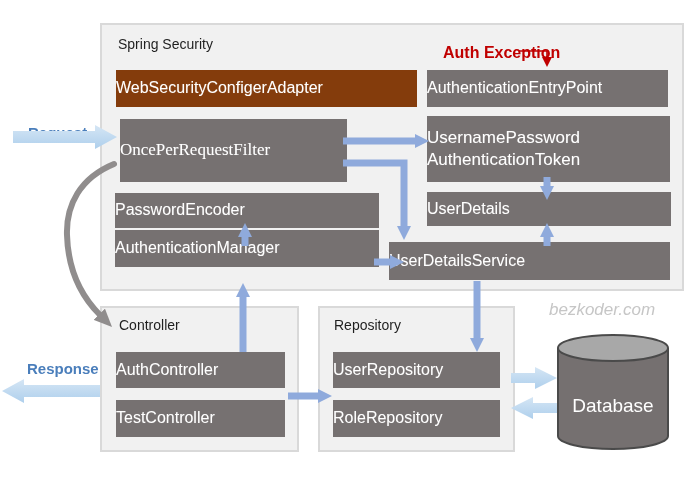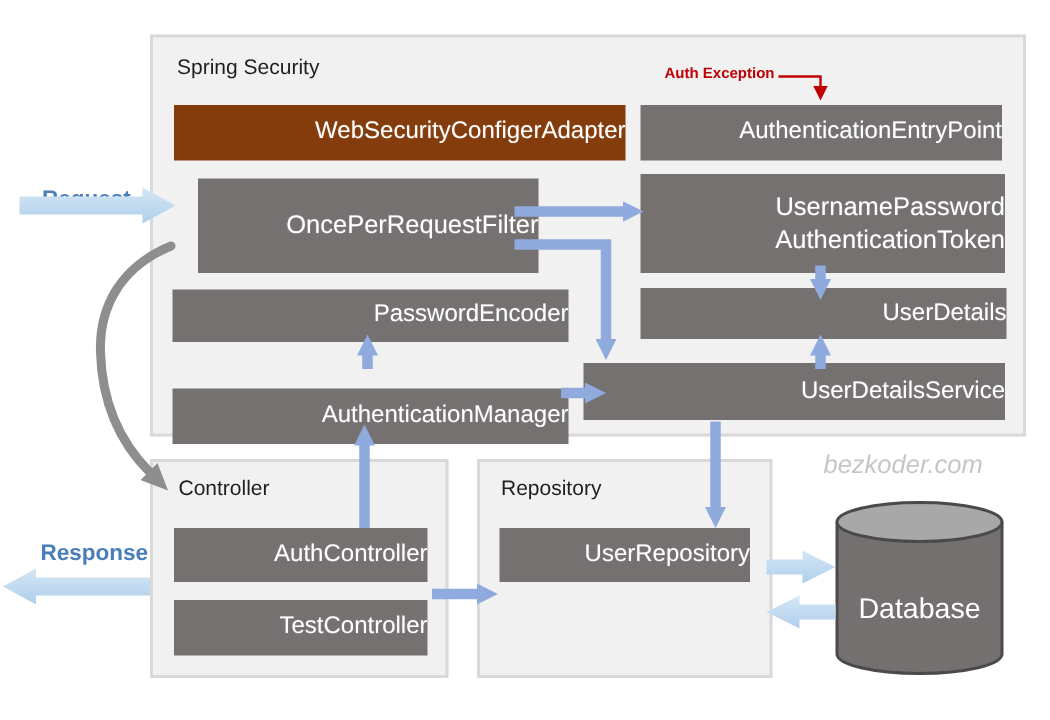--- a/index.html
+++ b/index.html
@@ -19,39 +19,39 @@
   .container-title{
     position:absolute;
     font-size:14px;color:#1f1f1f;
     white-space:nowrap;
     z-index:2;
   }
   .box{
     position:absolute;
     background:var(--box_gray,#767171);
     color:#fff;
-    display:flex;flex-direction:column;align-items:flex-end;justify-content:center;
+    display:flex;flex-direction:column;align-items:flex-start;justify-content:center;
     text-align:center;
     font-size:16px;
     line-height:1.3;
     z-index:2;
     box-sizing:border-box;
     text-shadow:0 0 1px rgba(255,255,255,.25);
   }
   .box.brown{background:var(--box_brown,#843C0C);}
   .box.big{font-size:17px;}
   .flow-label{
     position:absolute;
     font-size:15px;font-weight:bold;
     color:var(--label_blue,#4A7EBB);
     z-index:3;white-space:nowrap;
   }
   .exception-label{
     position:absolute;
-    font-size:10px;font-weight:600;
+    font-size:16px;font-weight:600;
     color:var(--exception_red,#C00000);
     z-index:3;white-space:nowrap;
   }
   .watermark{
     position:absolute;
     font-size:17px;font-style:italic;
     color:var(--watermark_gray,#C6C6C6);
     z-index:1;white-space:nowrap;
   }
   svg.arrows{
@@ -87,49 +87,52 @@
   <span class="container-title" style="left:334px;top:317px;">Repository</span>
 
   <span class="watermark" style="left:549px;top:300px;">bezkoder.com</span>
 
   <div class="box brown" style="left:116px;top:70px;width:301px;height:37px;">
     <span>WebSecurityConfigerAdapter</span>
   </div>
   <div class="box" style="left:427px;top:70px;width:241px;height:37px;">
     <span>AuthenticationEntryPoint</span>
   </div>
-  <div class="box big" style="left:132px;top:119px;width:227px;height:63px;">
+  <div class="box big" style="left:120px;top:119px;width:227px;height:63px;font-family:Liberation Serif, serif;">
     <span>OncePerRequestFilter</span>
   </div>
   <div class="box" style="left:115px;top:193px;width:264px;height:35px;">
     <span>PasswordEncoder</span>
   </div>
   <div class="box big" style="left:427px;top:116px;width:243px;height:66px;">
     <span>UsernamePassword</span>
     <span>AuthenticationToken</span>
   </div>
   <div class="box" style="left:427px;top:192px;width:244px;height:34px;">
     <span>UserDetails</span>
   </div>
-  <div class="box" style="left:115px;top:259px;width:264px;height:37px;">
+  <div class="box" style="left:115px;top:230px;width:264px;height:37px;">
     <span>AuthenticationManager</span>
   </div>
   <div class="box" style="left:389px;top:242px;width:281px;height:38px;">
     <span>UserDetailsService</span>
   </div>
 
   <div class="box" style="left:116px;top:352px;width:169px;height:36px;">
     <span>AuthController</span>
   </div>
   <div class="box" style="left:116px;top:400px;width:169px;height:37px;">
     <span>TestController</span>
   </div>
 
   <div class="box" style="left:333px;top:352px;width:167px;height:36px;">
     <span>UserRepository</span>
+  </div>
+  <div class="box" style="left:333px;top:400px;width:167px;height:37px;">
+    <span>RoleRepository</span>
   </div>
 
   <svg class="db" style="left:553px;top:332px;" width="120" height="124" viewBox="0 0 120 124">
     <path class="db-body" d="M5,16 v88 a55,13 0 0 0 110,0 v-88"></path>
     <ellipse class="db-top" cx="60" cy="16" rx="55" ry="13"></ellipse>
     <text class="db-text" x="60" y="80" text-anchor="middle">Database</text>
   </svg>
 
   <span class="flow-label" style="left:28px;top:124px;">Request</span>
   <span class="flow-label" style="left:27px;top:360px;text-align:right;">Response</span>

